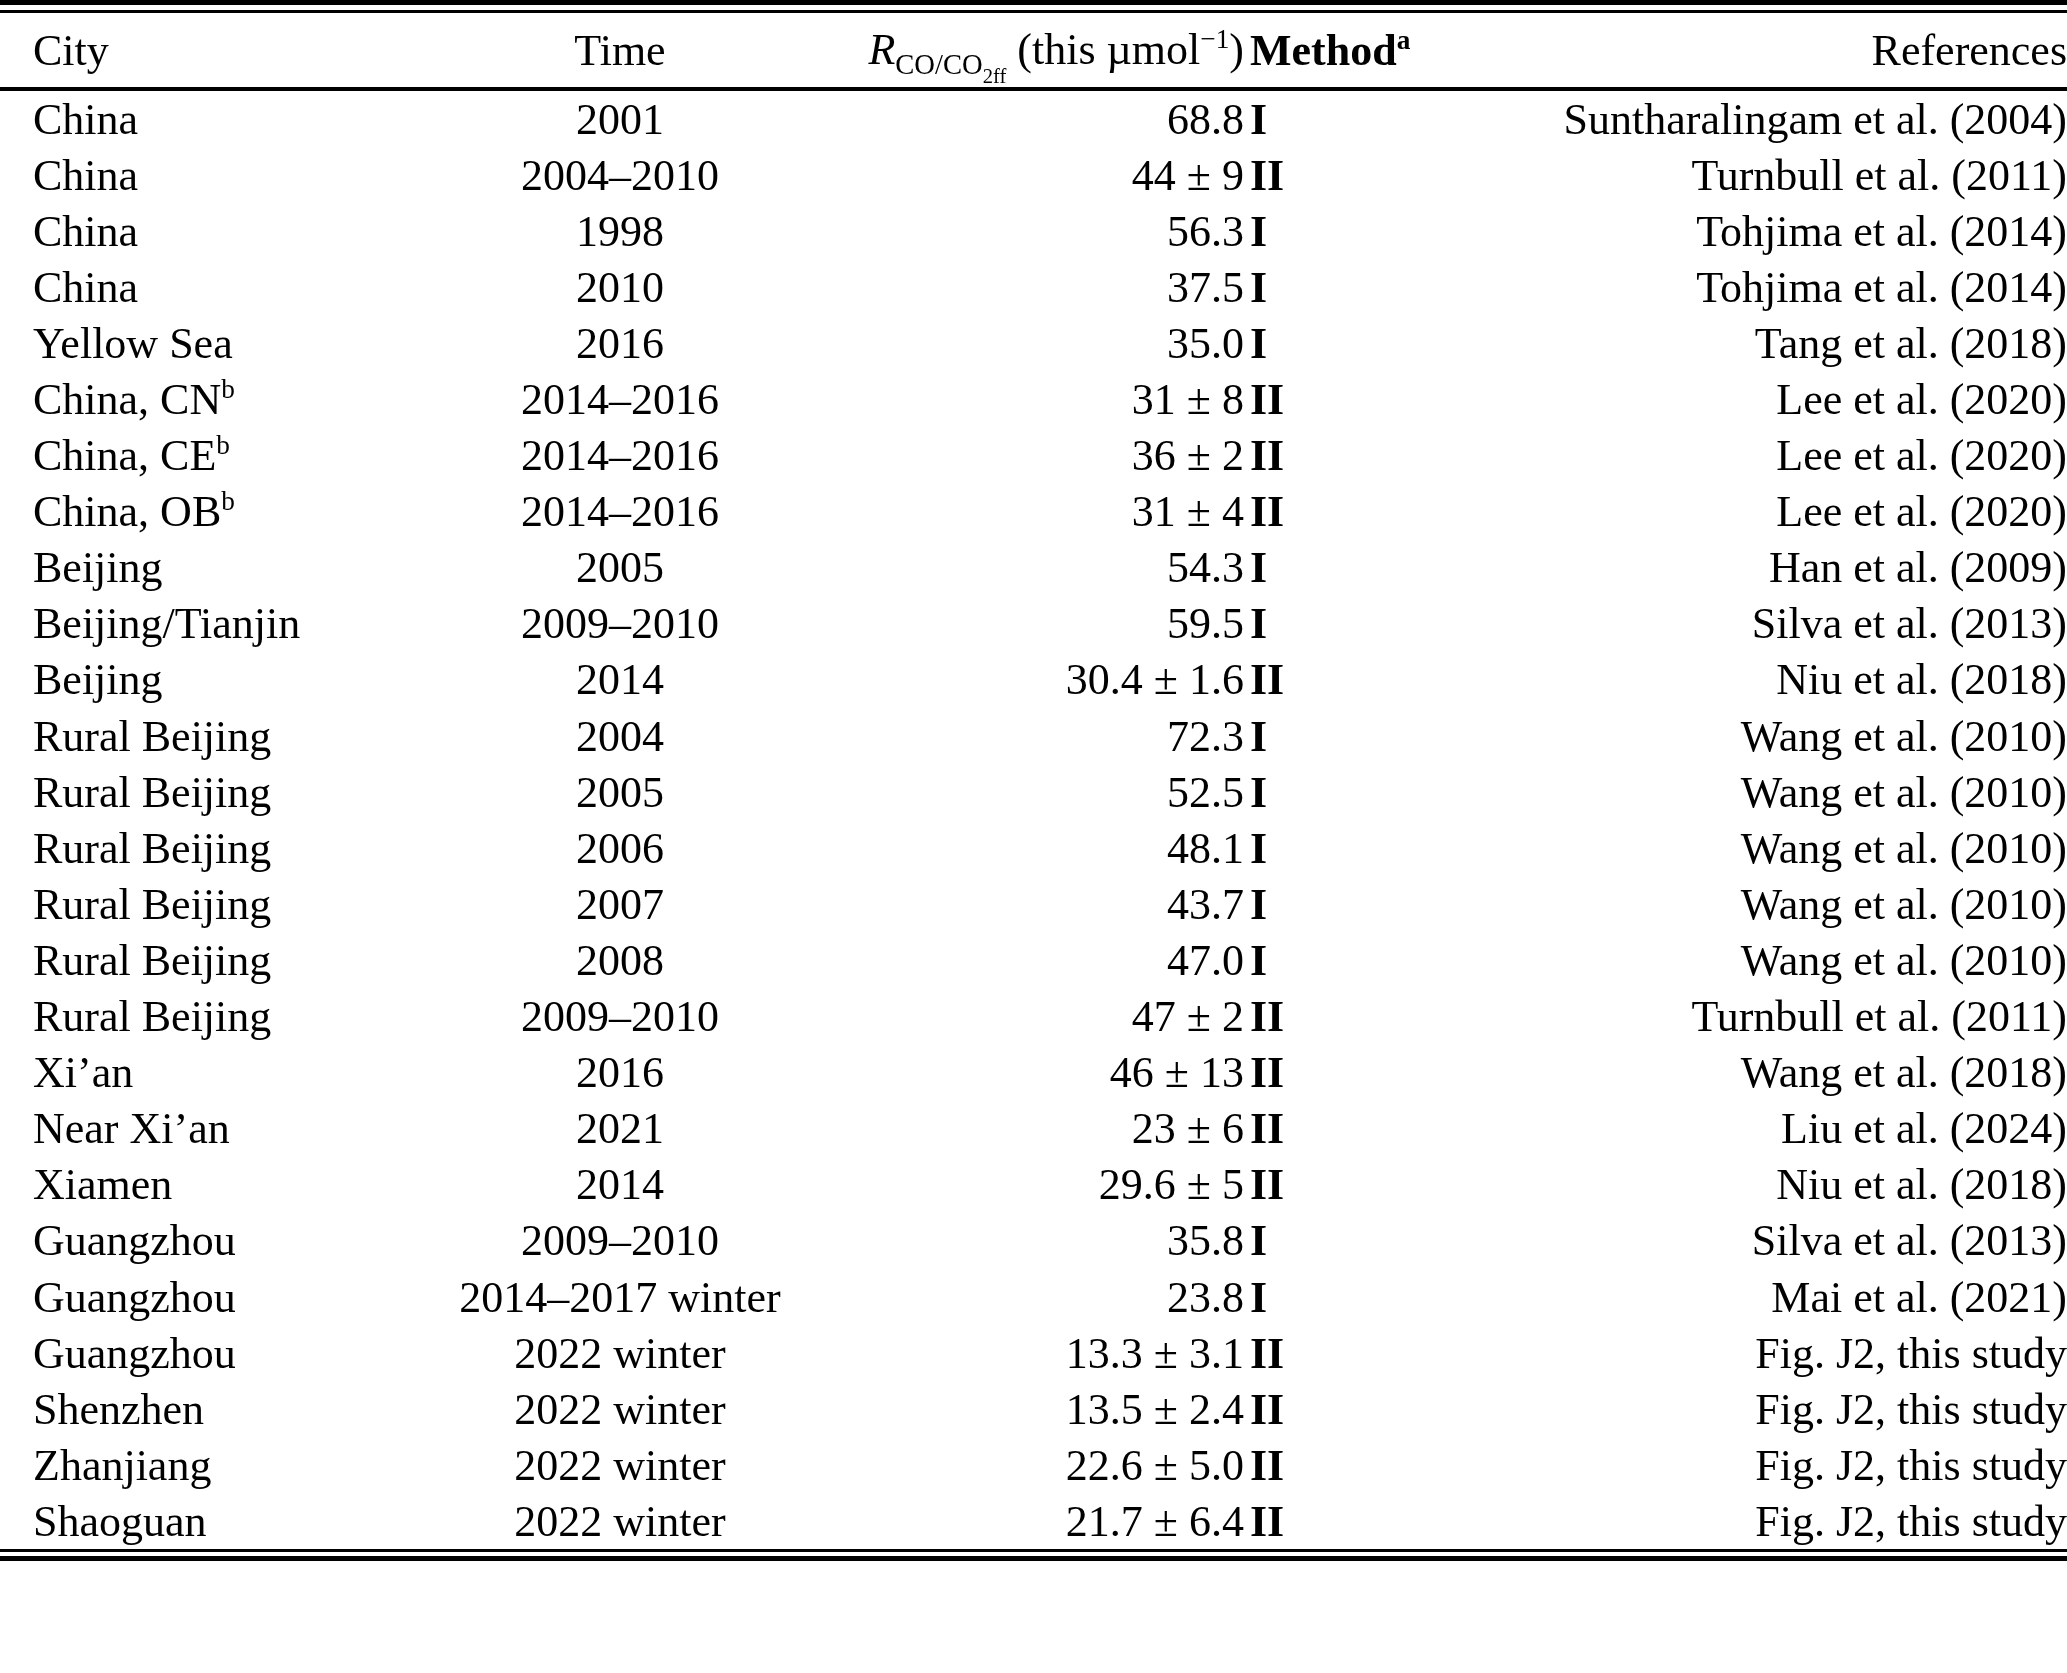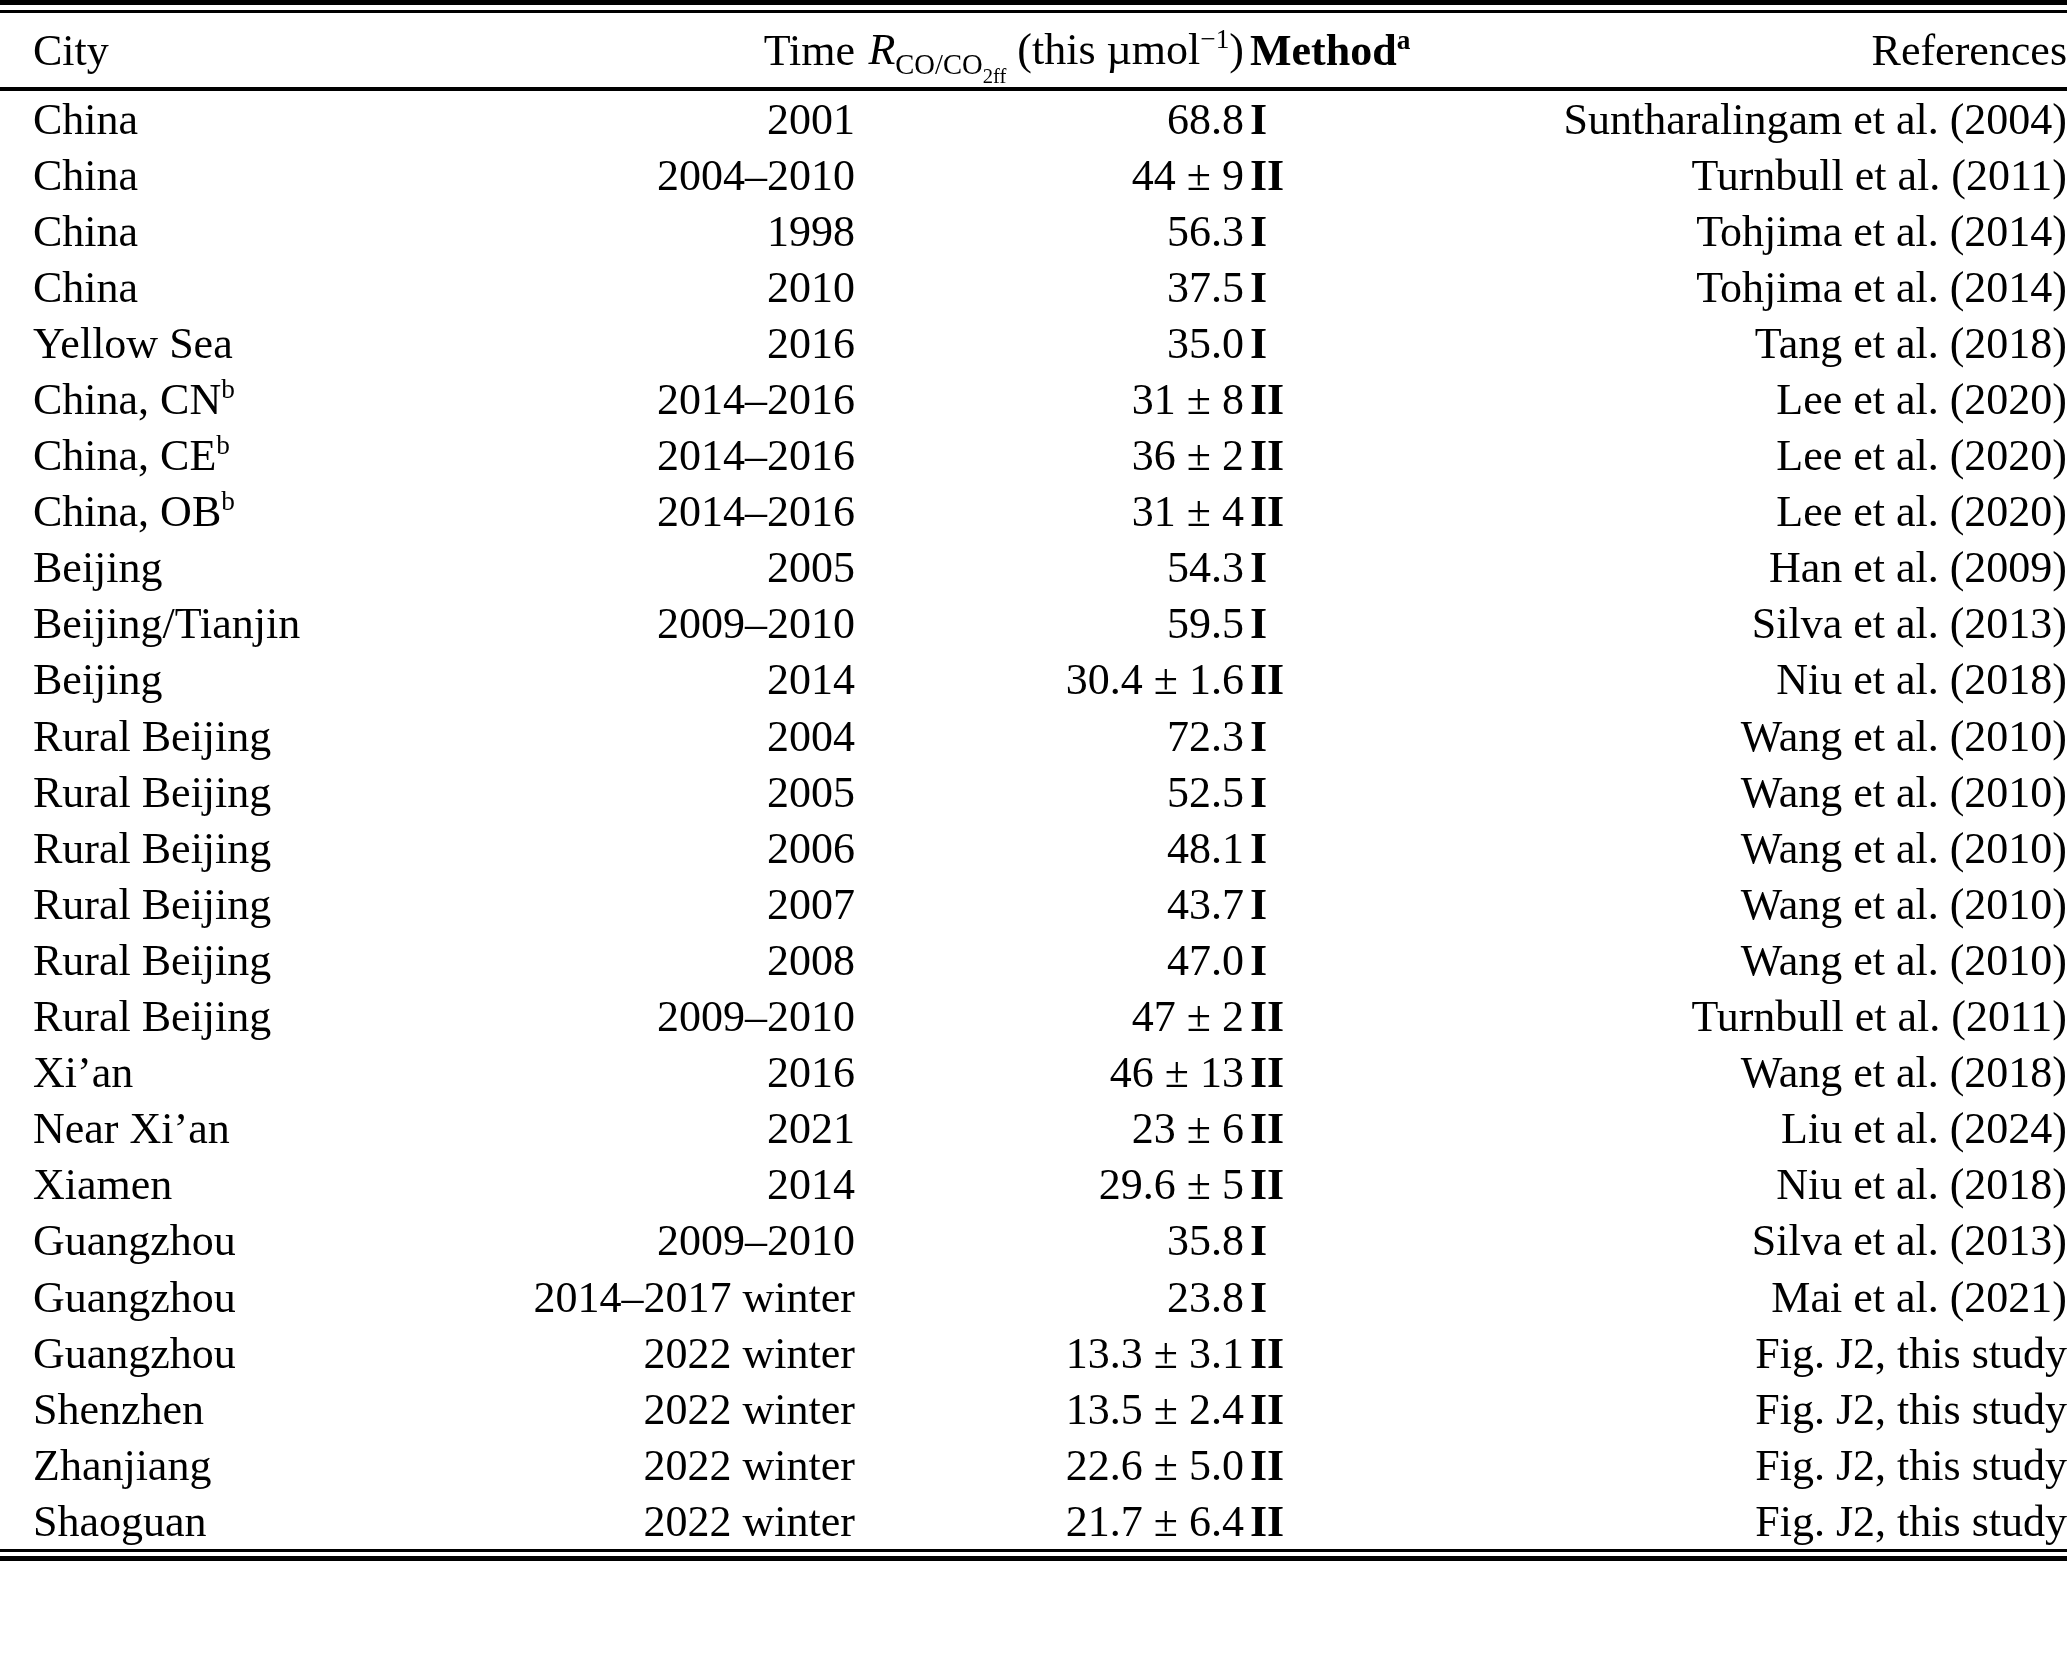--- a/index.html
+++ b/index.html
@@ -33,21 +33,21 @@
     white-space: nowrap;
   }
   tbody td {
     height: 56.1px;
     font-size: 44px;
     vertical-align: middle;
     padding: 0;
     white-space: nowrap;
   }
   .c-city   { text-align: left;  padding-left: 33px; }
-  .c-time   { text-align: right; }
+  .c-time   { text-align: center; }
   .c-value  { text-align: right; padding-right: 6px; }
   .c-method { text-align: left; padding-right: 8px; font-weight: bold; }
   .c-ref    { text-align: right;  padding-left: 52px; }
 
   sup { font-size: 62%; line-height: 0; vertical-align: super; }
   sub { font-size: 65%; line-height: 0; vertical-align: sub; }
   sub sub.subsub { font-size: 72%; vertical-align: -0.45em; line-height: 0; }
   i { font-style: italic; }
 </style>
 </head>

